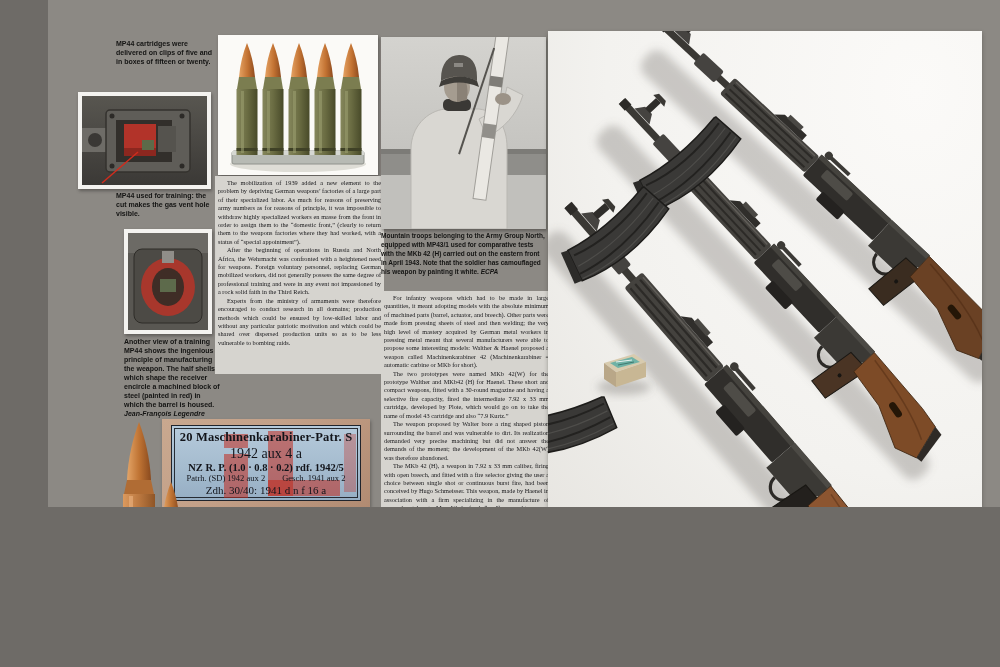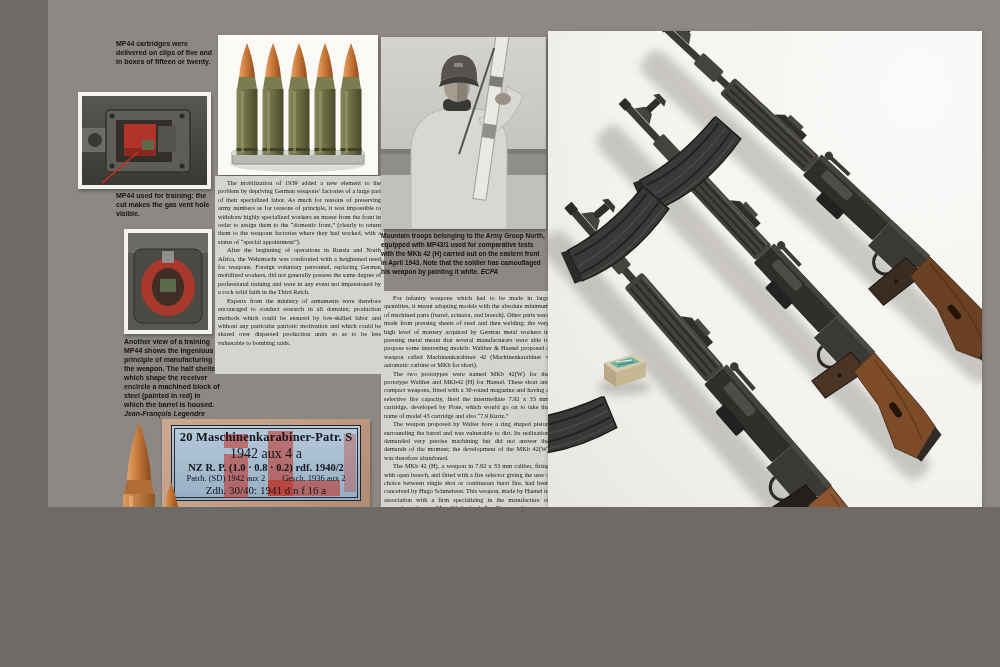--- a/index.html
+++ b/index.html
@@ -202,24 +202,24 @@
   <div class="label-photo">
     <div class="label-inner">
       <div class="red-mark" style="left:52px;top:8px;width:24px;height:14px;"></div>
       <div class="red-mark" style="left:52px;top:28px;width:24px;height:44px;"></div>
       <div class="red-mark" style="left:96px;top:5px;width:25px;height:65px;"></div>
       <div class="red-mark" style="left:96px;top:54px;width:72px;height:16px;"></div>
       <div class="red-mark" style="left:172px;top:8px;width:12px;height:58px;opacity:.6;"></div>
       <div class="label-frame">
         <div class="lab1">20 Maschinenkarabiner-Patr. S</div>
         <div class="lab2">1942 aux 4 a</div>
-        <div class="lab3">NZ R. P. (1.0 · 0.8 · 0.2) rdf. 1940/2</div>
+        <div class="lab3">NZ R. P. (1.0 · 0.8 · 0.2) rdf. 1942/5</div>
         <div class="lab4">
           <span>Patrh. (SD) 1942 aux 2</span>
-          <span>Gesch. 1936 aux 2</span>
+          <span>Gesch. 1941 aux 2</span>
         </div>
         <div class="lab5">Zdh. 30/40: 1941 d n f 16 a</div>
       </div>
     </div>
   </div>
 
   <p class="cap cap-label-txt" style="left:158px;top:510px;width:172px;font-size:6.4px;line-height:8.6px;">
     <span>Label from a box of twenty Kurtz 7.92 mm cartridges. The superimposed letters “iL” in red indicate that the cartridges are presented in clips (in Ladestreifen). This box, dated 1942, corresponds to the first mass production of this ammunition, carried out for the assessment of the MKb 42 (H). </span><span class="credit">Photo by Wolf Riess</span>
   </p>
 

